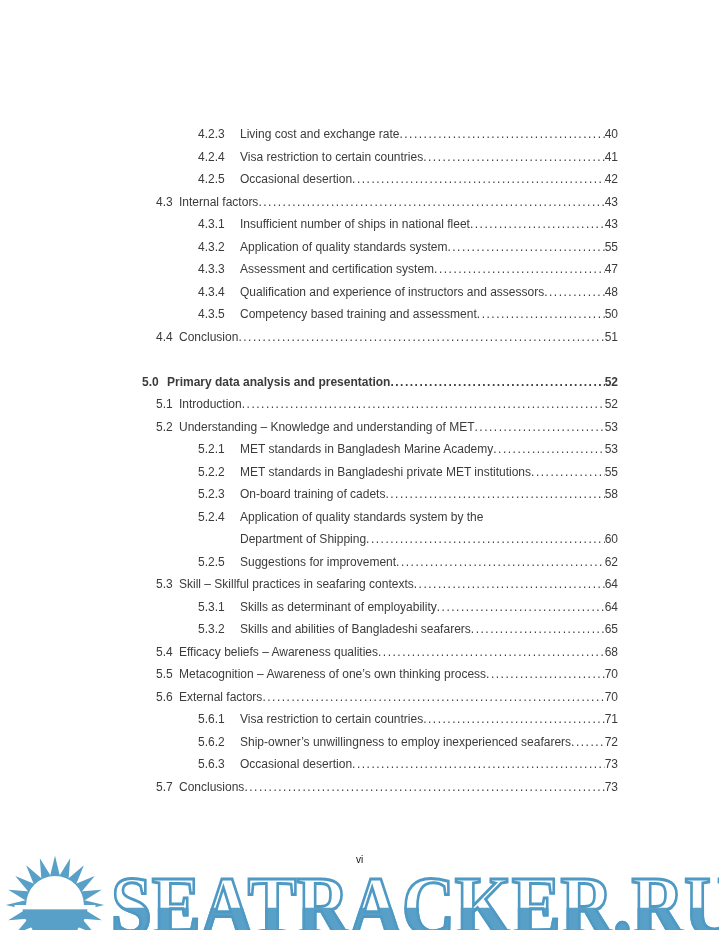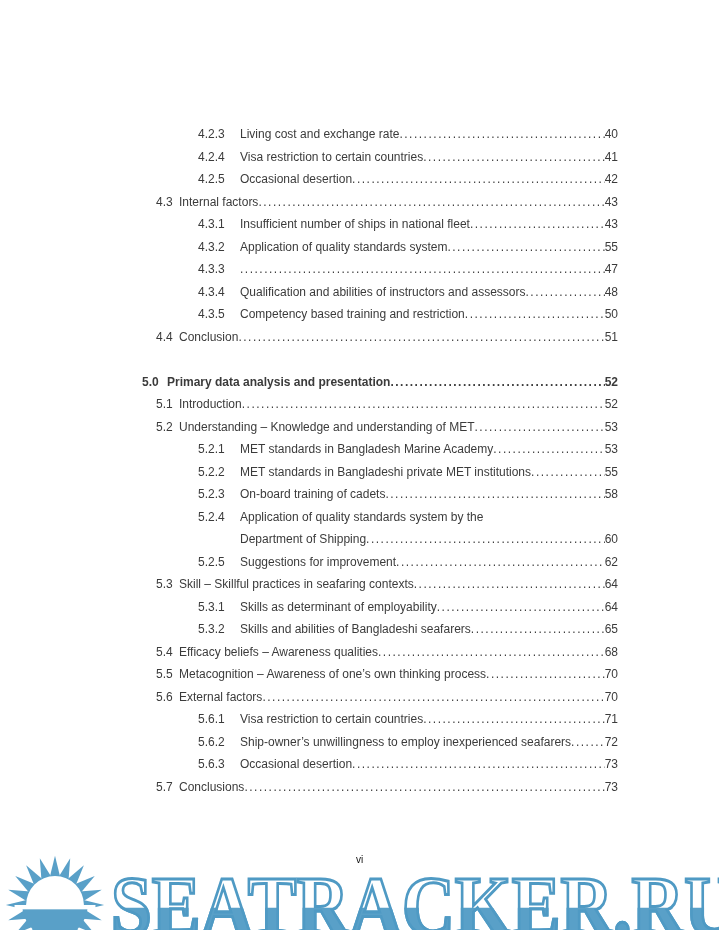--- a/index.html
+++ b/index.html
@@ -70,32 +70,33 @@
     <span class="pagenum">43</span>
   </div>
     <div class="toc-row lvl2">
     <span class="num">4.3.2</span>
     <span class="title">Application of quality standards system</span>
     <span class="leader">............................................................................................................................................................................................................................................................................................................</span>
     <span class="pagenum">55</span>
   </div>
     <div class="toc-row lvl2">
     <span class="num">4.3.3</span>
+    <span class="title">Assessment and certification system</span>
     <span class="leader">............................................................................................................................................................................................................................................................................................................</span>
     <span class="pagenum">47</span>
   </div>
     <div class="toc-row lvl2">
     <span class="num">4.3.4</span>
-    <span class="title">Qualification and abilities of instructors and assessors</span>
+    <span class="title">Qualification and experience of instructors and assessors</span>
     <span class="leader">............................................................................................................................................................................................................................................................................................................</span>
     <span class="pagenum">48</span>
   </div>
     <div class="toc-row lvl2">
     <span class="num">4.3.5</span>
-    <span class="title">Competency based training and restriction</span>
+    <span class="title">Competency based training and assessment</span>
     <span class="leader">............................................................................................................................................................................................................................................................................................................</span>
     <span class="pagenum">50</span>
   </div>
     <div class="toc-row lvl1">
     <span class="num">4.4</span>
     <span class="title">Conclusion</span>
     <span class="leader">............................................................................................................................................................................................................................................................................................................</span>
     <span class="pagenum">51</span>
   </div>
     <div class="toc-spacer"></div>

